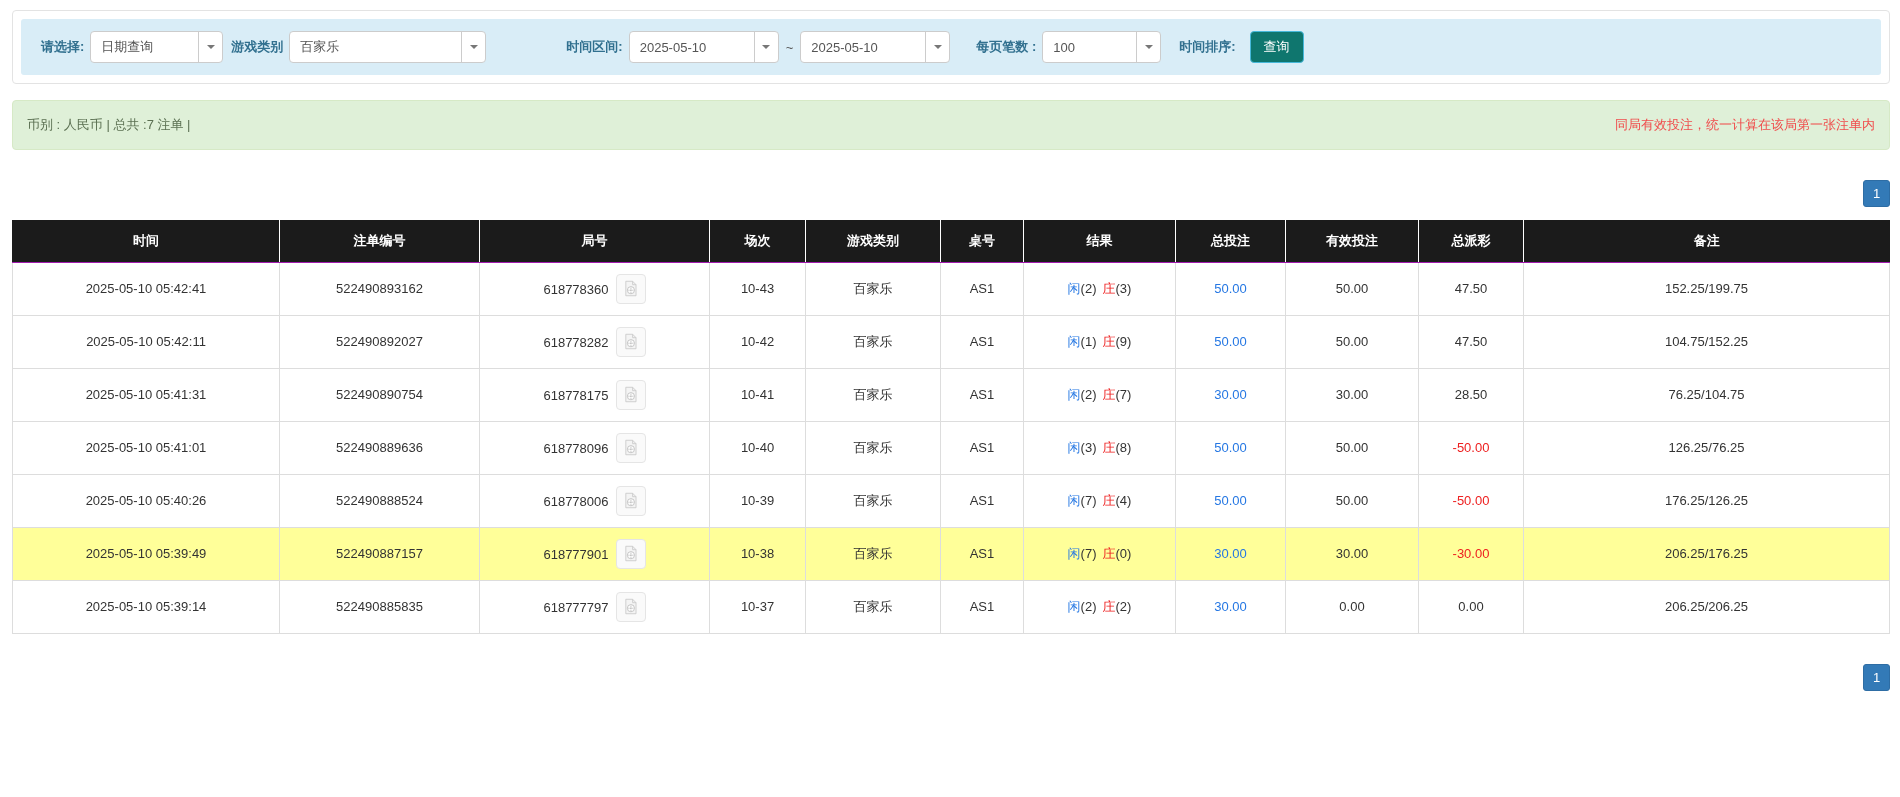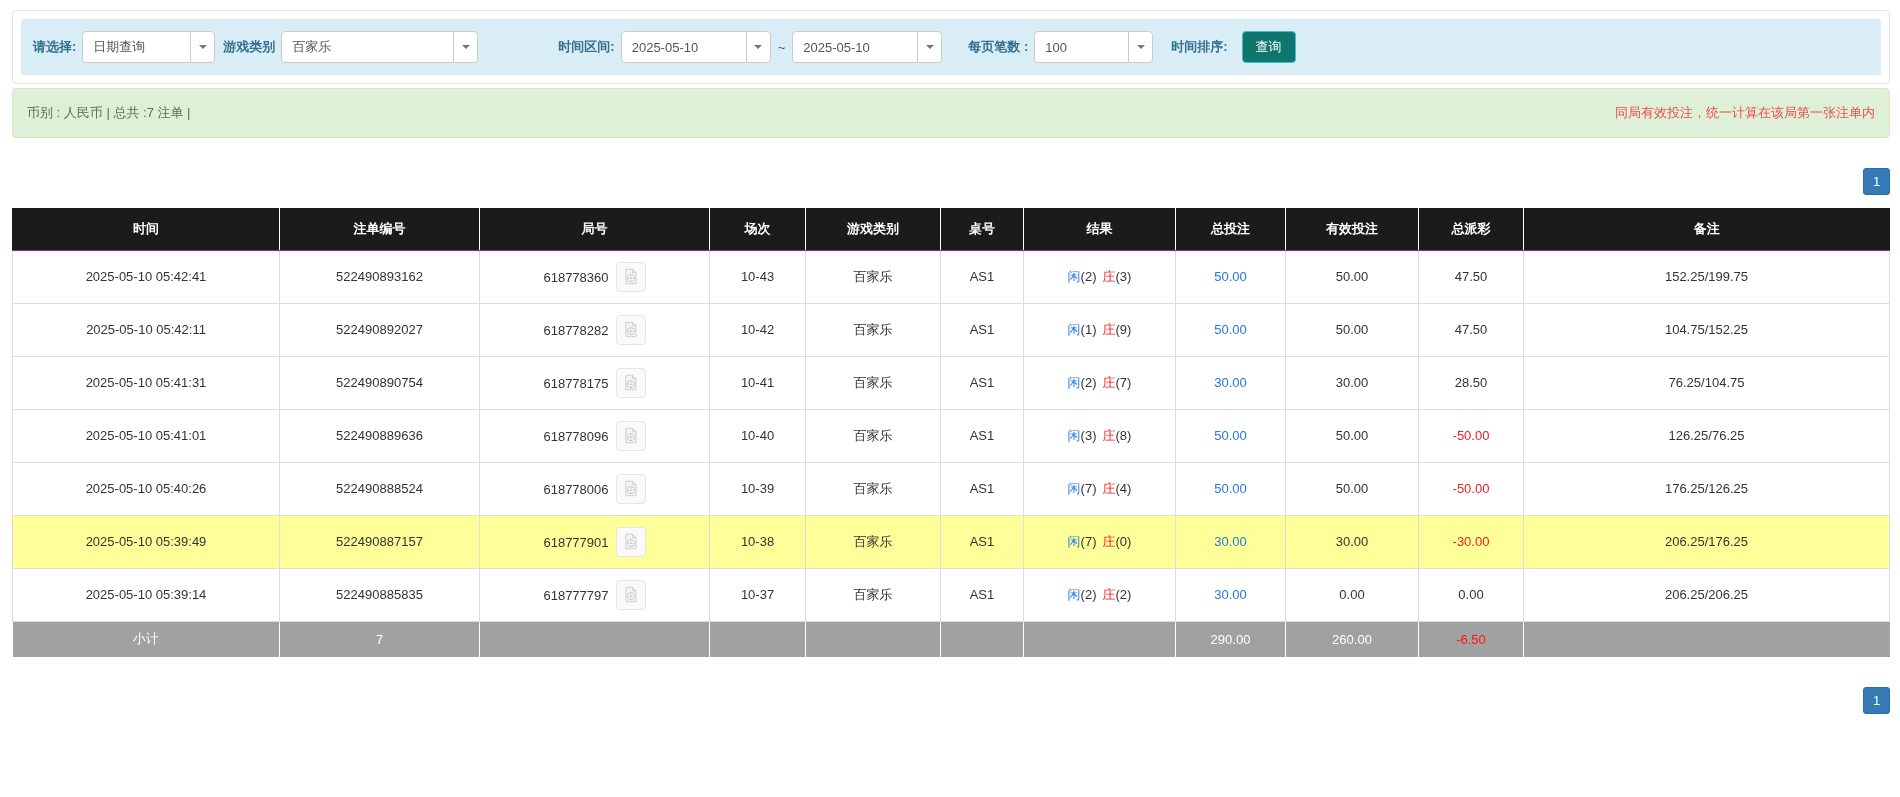--- a/index.html
+++ b/index.html
@@ -8,33 +8,33 @@
     width:1900px; height:797px; overflow:hidden; position:relative;
     font-family:"Liberation Sans","DejaVu Sans",sans-serif;
     font-size:13px; color:#333;
   }
   .page { width:1878px; margin-left:12px; }
 
   h1.title { font-size:22px; font-weight:400; color:#333; margin:12px 0 0 0; line-height:28px; letter-spacing:.5px; }
 
   
   .panel { margin-top:10px; border:1px solid #e3e3e3; border-radius:4px; padding:8px; background:#fff; }
-  .fbar { height:56px; background:#d9edf7; border-radius:3px; display:flex; align-items:center; padding:0 12px; }
+  .fbar { height:56px; background:#d9edf7; border-radius:3px; display:flex; align-items:center; padding:0 20px; }
   .flabel { font-weight:bold; color:#31708f; white-space:nowrap; margin:0 6px 0 8px; }
   .flabel.big-gap { margin-left:80px; }
   .sel { height:32px; background:#fff; border:1px solid #ccc; border-radius:4px; display:inline-flex; align-items:center; color:#555; cursor:pointer; flex:none; }
   .sval { padding:0 10px; flex:1; text-align:left; white-space:nowrap; overflow:hidden; }
   .sarr { width:24px; align-self:stretch; border-left:1px solid #ccc; display:flex; align-items:center; justify-content:center; }
   .sarr i { width:0; height:0; border:4px solid transparent; border-top-color:#777; margin-top:4px; }
   .w1{width:133px}.w2{width:197px}.w3{width:150px}.w4{width:150px}.w5{width:119px}.w6{width:224px}
   .tilde { color:#555; margin:0 7px; }
   .btn-search { height:32px; margin-left:8px; padding:0 13px; background:#0f766e; border:1px solid #46b8da; border-radius:4px; color:#fff; font-size:13px; cursor:pointer; font-family:inherit; }
 
   
-  .alert { margin-top:4px; height:50px; background:#dff0d8; border:1px solid #d6e9c6; border-radius:4px; display:flex; align-items:center; justify-content:space-between; padding:8px 14px; }
+  .alert { margin-top:16px; height:50px; background:#dff0d8; border:1px solid #d6e9c6; border-radius:4px; display:flex; align-items:center; justify-content:space-between; padding:8px 14px; }
   .alert-left { color:#5b7052; }
   .alert-right { color:#f04c4c; }
 
   
   .pagwrap { display:flex; justify-content:flex-end; }
   .pag-top { margin-top:30px; }
   .pag-bottom { margin-top:30px; }
   .pagbtn { width:27px; height:27px; background:#337ab7; border:1px solid #2e6da4; border-radius:3px; color:#fff; display:flex; align-items:center; justify-content:center; cursor:pointer; }
 
   
@@ -340,33 +340,20 @@
     <td>百家乐</td>
     <td>AS1</td>
     <td><span class="pl">闲</span><span>(2)</span><span class="bk">庄</span><span>(2)</span></td>
     <td><a class="blue">30.00</a></td>
     <td>0.00</td>
     <td class="payout">0.00</td>
     <td>206.25/206.25</td>
   </tr>
 </tbody>
     <tbody class="summary">
-      <tr class="sumrow">
-        <td>小计</td>
-        <td>7</td>
-        <td></td>
-        <td></td>
-        <td></td>
-        <td></td>
-        <td></td>
-        <td>290.00</td>
-        <td>260.00</td>
-        <td class="sum-neg">-6.50</td>
-        <td></td>
-      </tr>
     </tbody>
   </table>
 
   <div class="pagwrap pag-bottom">
     <span class="pagbtn">1</span>
   </div>
 
 </div>
 
 </body></html>

